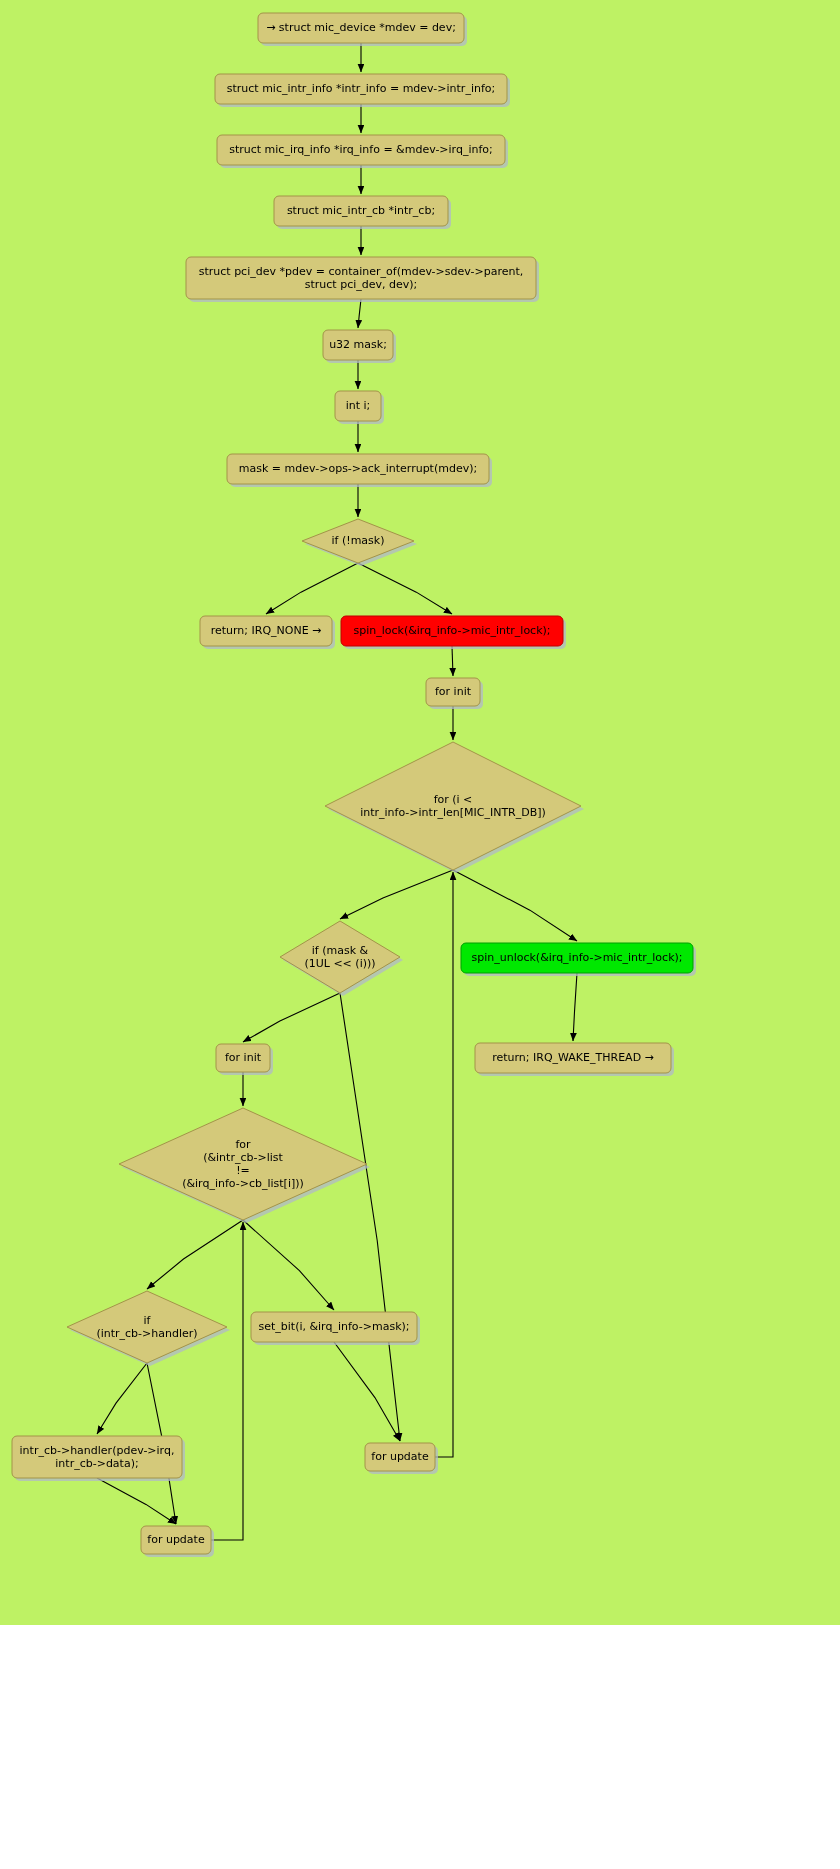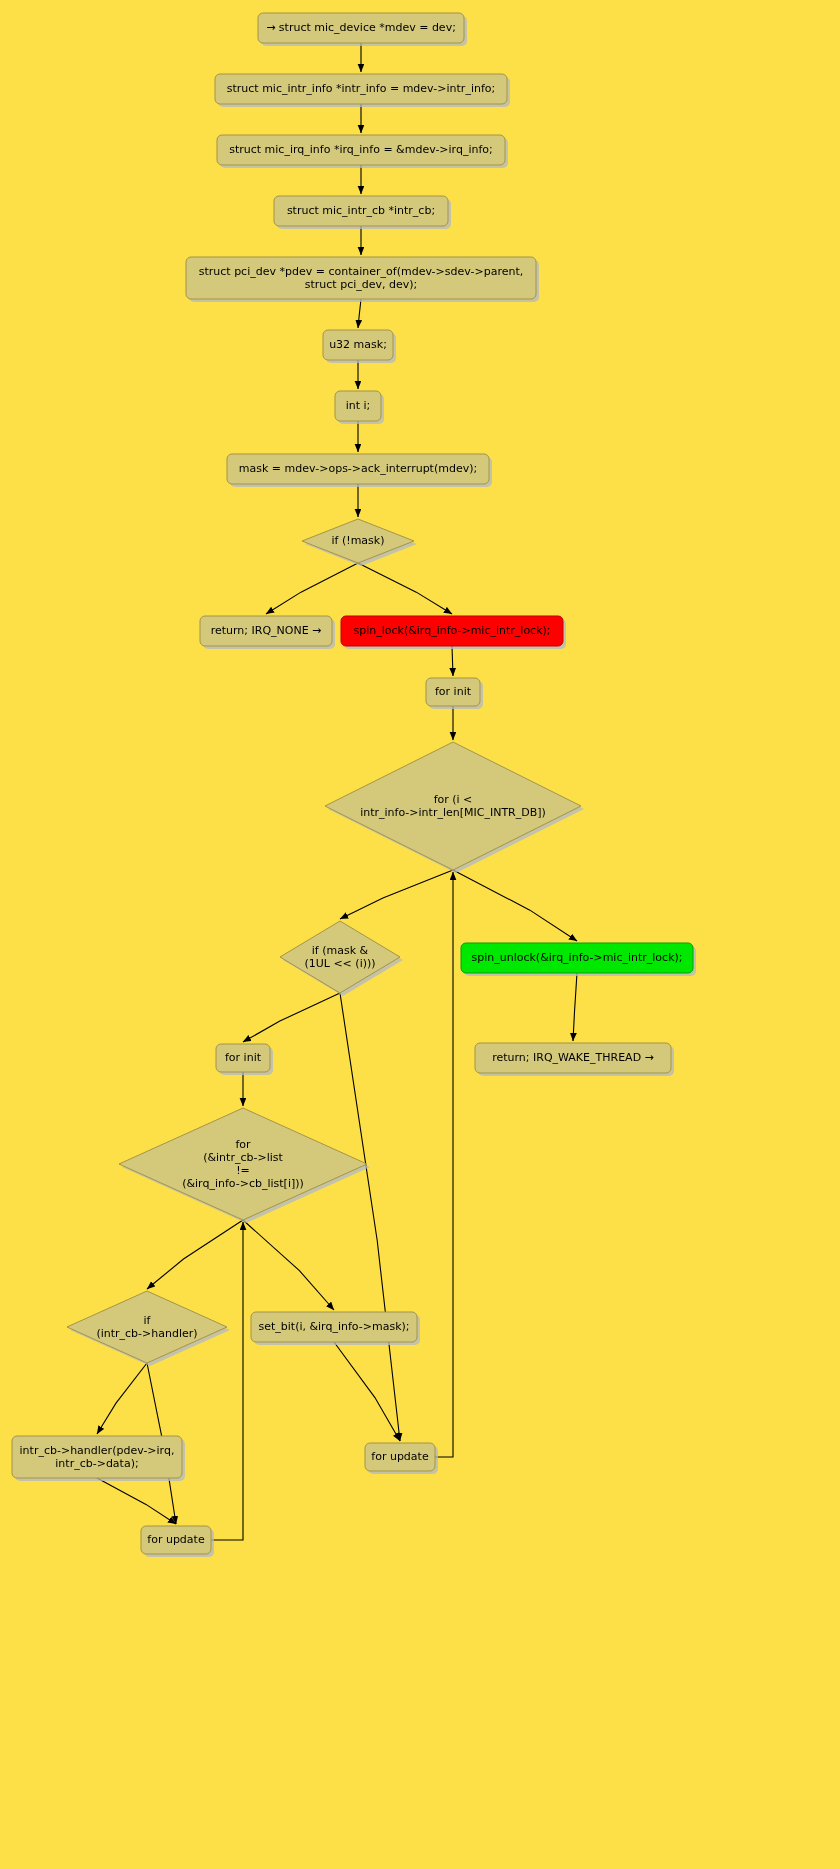--- a/index.html
+++ b/index.html
@@ -6,22 +6,22 @@
     margin: 0;
     padding: 0;
     background: #ffffff;
   }
   body {
     font-family: "DejaVu Sans", "Liberation Sans", sans-serif;
   }
   #chart-root {
     position: relative;
     width: 840px;
-    height: 1869px;
-    background: #fde047;
+    height: 1625px;
+    background: #bef264;
     overflow: hidden;
   }
   svg#flow {
     position: absolute;
     left: 0;
     top: 0;
     width: 840px;
     height: 1869px;
     display: block;
   }

